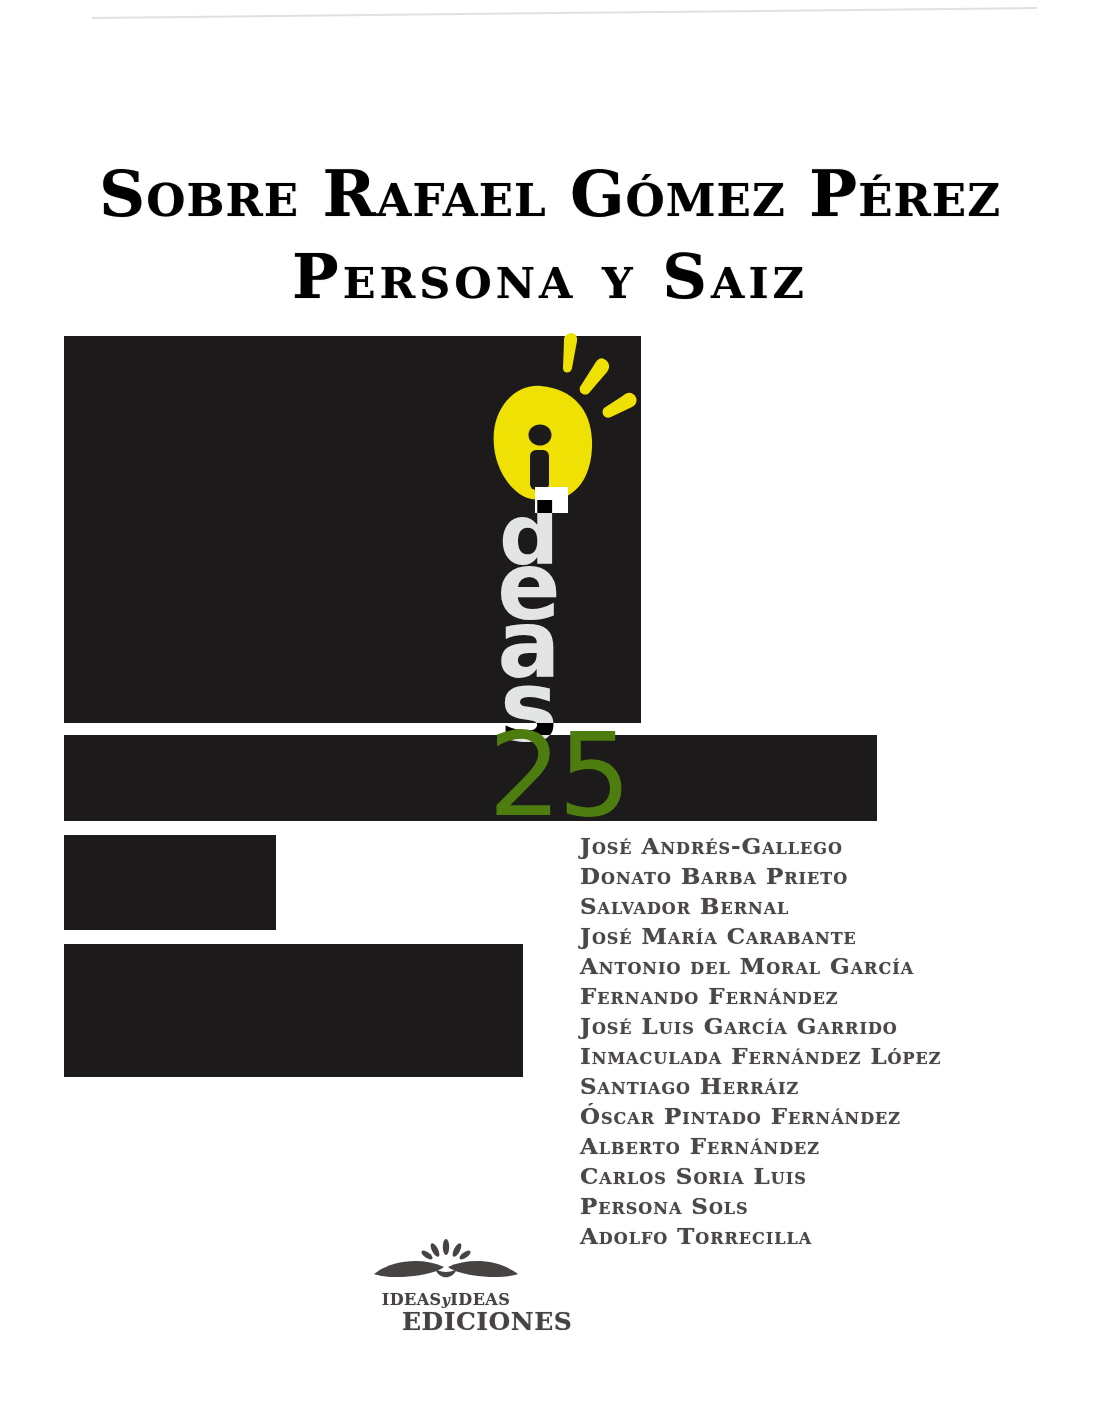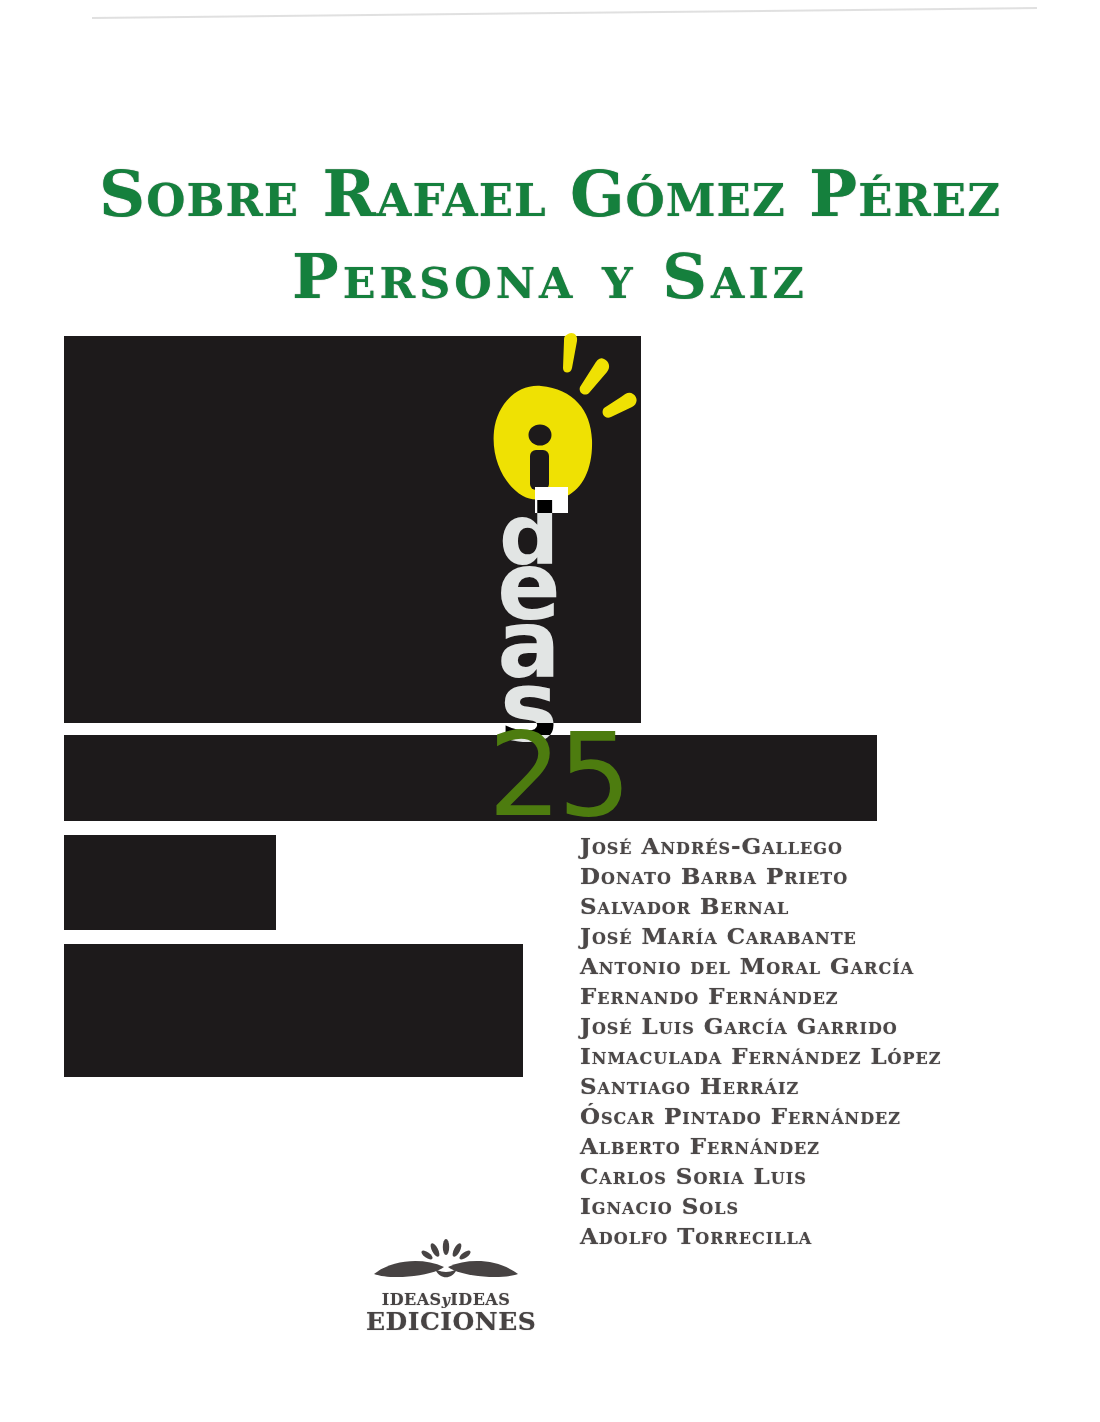--- a/index.html
+++ b/index.html
@@ -8,21 +8,21 @@
     overflow:hidden; font-family:"DejaVu Serif", serif;
   }
   
   .artifact {
     position:absolute; left:92px; top:12px; width:945px; height:2px;
     background:rgba(165,165,165,0.35); transform:rotate(-0.6deg);
   }
   
   .title {
     position:absolute; left:0; width:100%; text-align:center;
-    font-variant:small-caps; font-weight:bold; color:#15803d;
+    font-variant:small-caps; font-weight:bold; color:#000000;
     text-shadow:0 0 1px rgba(40,40,40,0.55); white-space:nowrap;
   }
   .title1 { top:158px; font-size:64px; line-height:72px; letter-spacing:1px; }
   .title2 { top:241px; font-size:62px; line-height:72px; letter-spacing:4px; }
   
   .blk { position:absolute; background:#1d1a1b; }
   .blk-main   { left:64px; top:336px; width:577px; height:387px; }
   .blk-bar25  { left:64px; top:735px; width:813px; height:86px; }
   .blk-small  { left:64px; top:835px; width:212px; height:95px; }
   .blk-medium { left:64px; top:944px; width:459px; height:133px; }
@@ -56,21 +56,21 @@
   
   .pub { position:absolute; left:366px; top:1236px; width:160px; text-align:center; color:#474343; }
   .pub svg { display:block; margin:0 auto; }
   .pub-line1 {
     margin-top:1px; font-weight:bold; font-size:16px; line-height:18px;
     letter-spacing:0.5px; white-space:nowrap; text-shadow:0 0 1px rgba(71,67,67,0.5);
   }
   .pub-line1 .yjoin { font-style:italic; font-size:14px; }
   .pub-line2 {
     font-weight:bold; font-size:25px; line-height:26px; letter-spacing:0.5px;
-    white-space:nowrap; text-shadow:0 0 1px rgba(71,67,67,0.5);
+    white-space:nowrap; text-shadow:0 0 1px rgba(71,67,67,0.5);margin-left:36px;
   }
 </style>
 </head>
 <body>
 
 <div class="page">
 
   <div class="artifact"></div>
 
   <div class="title title1">Sobre Rafael Gómez Pérez</div>
@@ -120,21 +120,21 @@
       <div class="name">Salvador Bernal</div>
       <div class="name">José María Carabante</div>
       <div class="name">Antonio del Moral García</div>
       <div class="name">Fernando Fernández</div>
       <div class="name">José Luis García Garrido</div>
       <div class="name">Inmaculada Fernández López</div>
       <div class="name">Santiago Herráiz</div>
       <div class="name">Óscar Pintado Fernández</div>
       <div class="name">Alberto Fernández</div>
       <div class="name">Carlos Soria Luis</div>
-      <div class="name">Ignacio Sols</div>
+      <div class="name">Persona Sols</div>
       <div class="name">Adolfo Torrecilla</div>
     </div>
 
   <div class="pub">
     <span>
       <svg width="148" height="54" viewBox="0 0 148 54">
         <g fill="#474343">
 
           <ellipse cx="74" cy="11" rx="3.2" ry="8"></ellipse>
           <ellipse cx="63" cy="14" rx="3" ry="7.5" transform="rotate(-28 63 14)"></ellipse>

